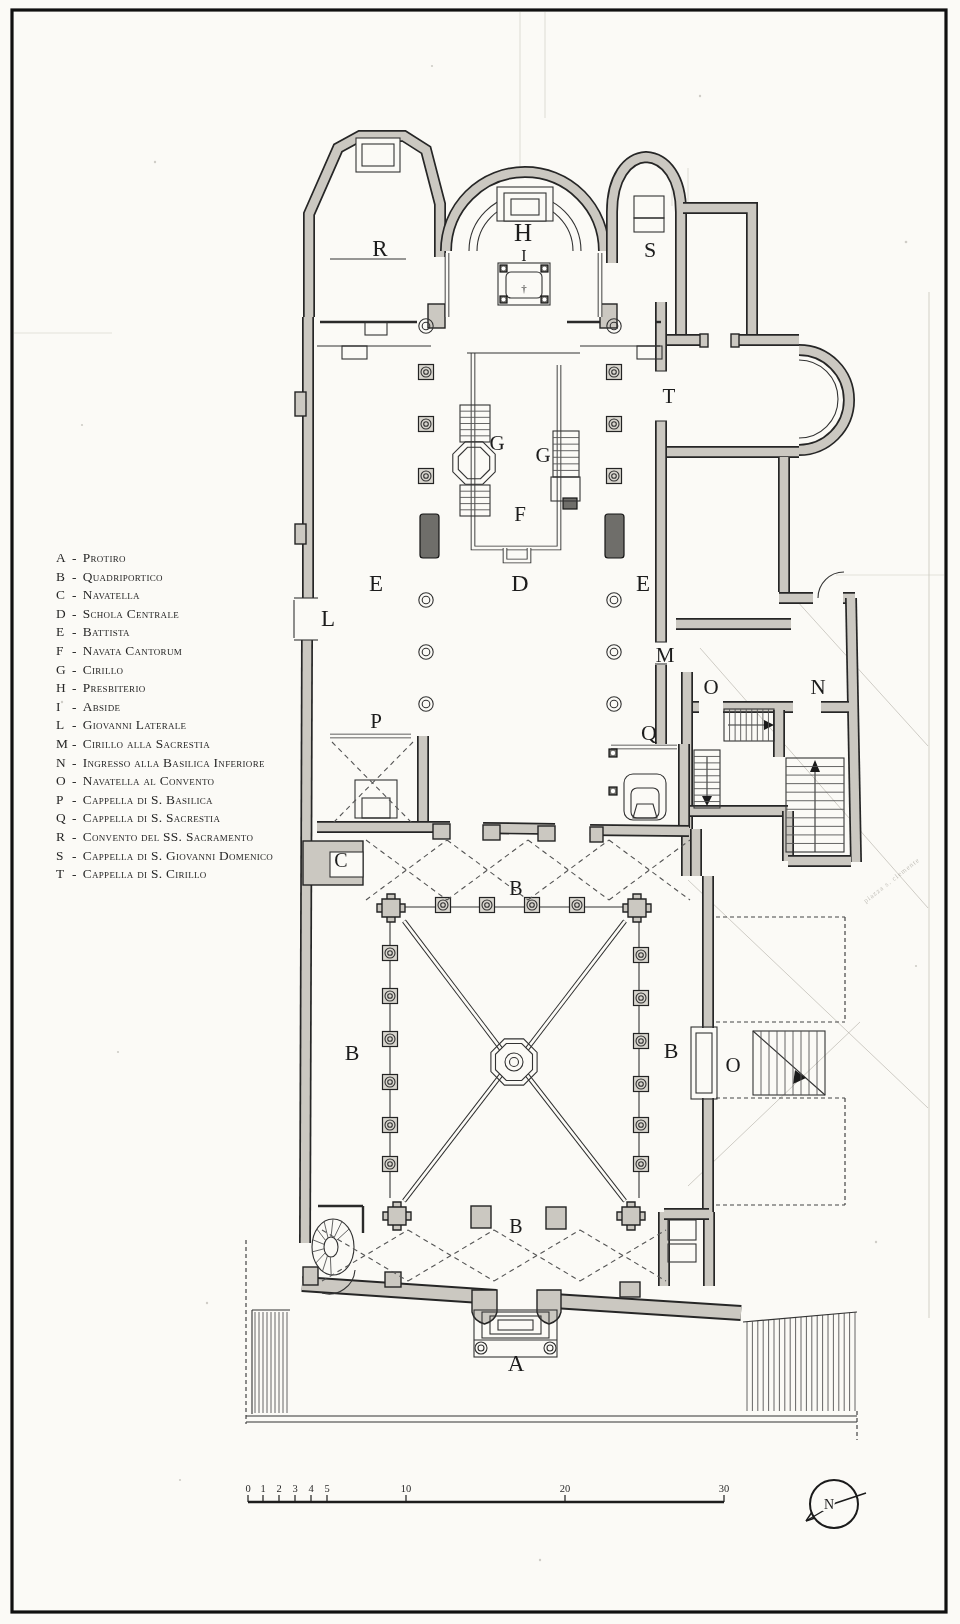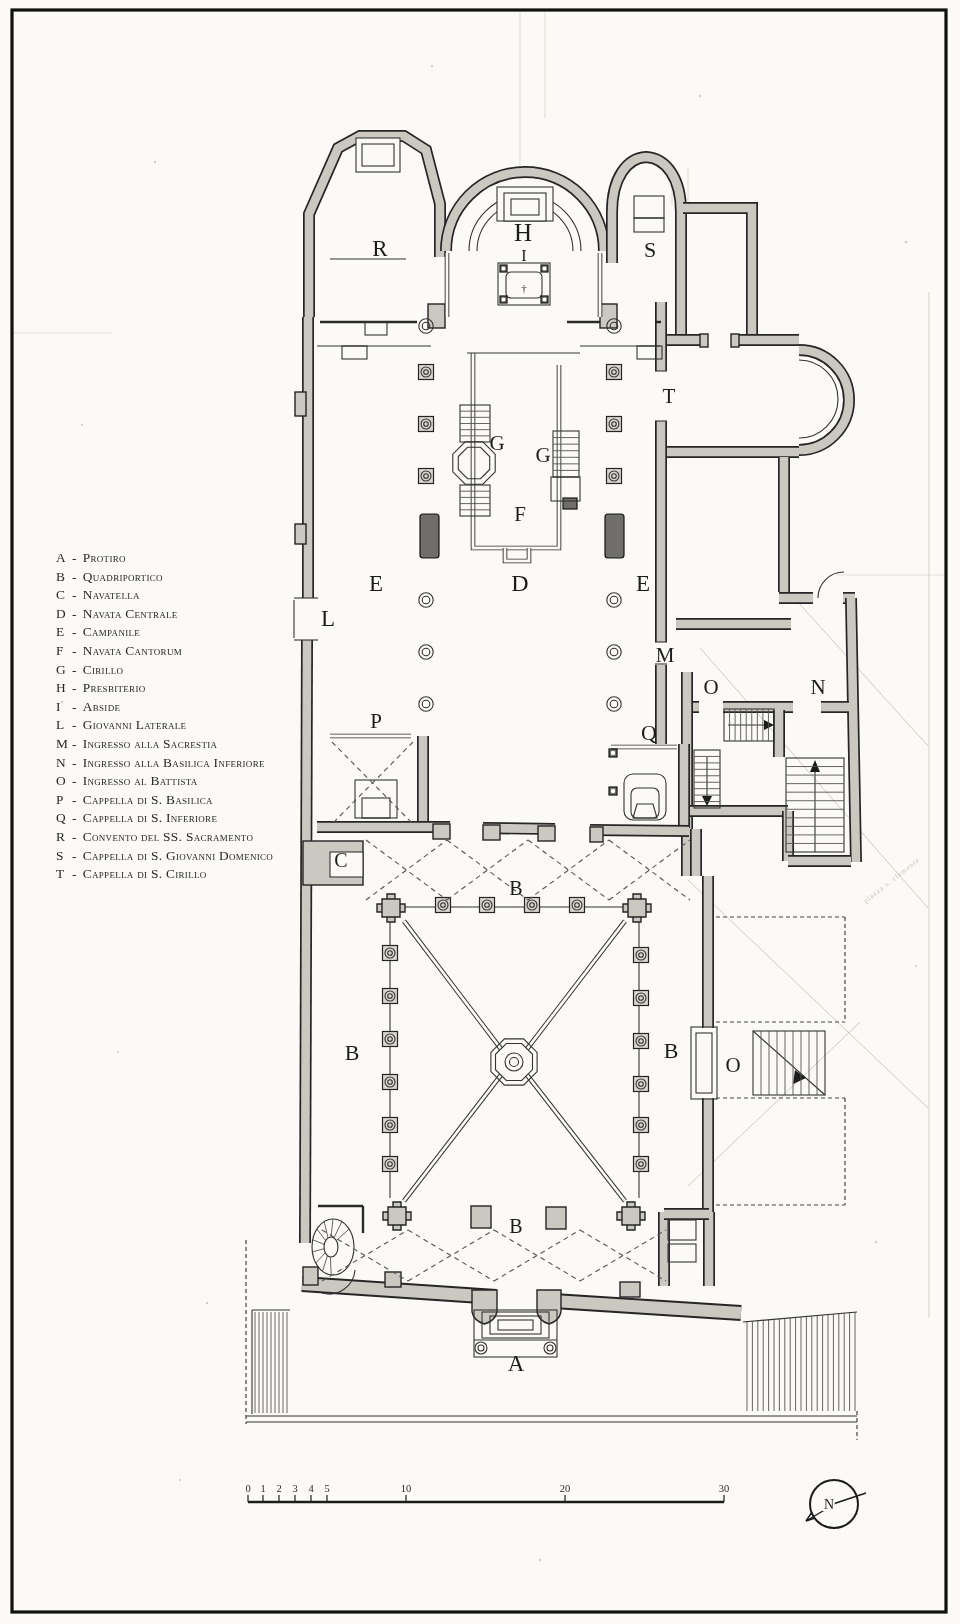--- a/index.html
+++ b/index.html
@@ -600,26 +600,26 @@
         <span class="leg-val">Quadriportico</span>
       </div>
       <div class="leg-row">
         <span class="leg-key">C</span>
         <span class="leg-dash">-</span>
         <span class="leg-val">Navatella</span>
       </div>
       <div class="leg-row">
         <span class="leg-key">D</span>
         <span class="leg-dash">-</span>
-        <span class="leg-val">Navata Centrale</span>
+        <span class="leg-val">Schola Centrale</span>
       </div>
       <div class="leg-row">
         <span class="leg-key">E</span>
         <span class="leg-dash">-</span>
-        <span class="leg-val">Campanile</span>
+        <span class="leg-val">Battista</span>
       </div>
       <div class="leg-row">
         <span class="leg-key">F</span>
         <span class="leg-dash">-</span>
         <span class="leg-val">Navata Cantorum</span>
       </div>
       <div class="leg-row">
         <span class="leg-key">G</span>
         <span class="leg-dash">-</span>
         <span class="leg-val">Cirillo</span>
@@ -635,41 +635,41 @@
         <span class="leg-val">Abside</span>
       </div>
       <div class="leg-row">
         <span class="leg-key">L</span>
         <span class="leg-dash">-</span>
         <span class="leg-val">Giovanni Laterale</span>
       </div>
       <div class="leg-row">
         <span class="leg-key">M</span>
         <span class="leg-dash">-</span>
-        <span class="leg-val">Ingresso alla Sacrestia</span>
+        <span class="leg-val">Cirillo alla Sacrestia</span>
       </div>
       <div class="leg-row">
         <span class="leg-key">N</span>
         <span class="leg-dash">-</span>
         <span class="leg-val">Ingresso alla Basilica Inferiore</span>
       </div>
       <div class="leg-row">
         <span class="leg-key">O</span>
         <span class="leg-dash">-</span>
-        <span class="leg-val">Ingresso al Battista</span>
+        <span class="leg-val">Navatella al Convento</span>
       </div>
       <div class="leg-row">
         <span class="leg-key">P</span>
         <span class="leg-dash">-</span>
         <span class="leg-val">Cappella di S. Basilica</span>
       </div>
       <div class="leg-row">
         <span class="leg-key">Q</span>
         <span class="leg-dash">-</span>
-        <span class="leg-val">Cappella di S. Inferiore</span>
+        <span class="leg-val">Cappella di S. Sacrestia</span>
       </div>
       <div class="leg-row">
         <span class="leg-key">R</span>
         <span class="leg-dash">-</span>
         <span class="leg-val">Convento del SS. Sacramento</span>
       </div>
       <div class="leg-row">
         <span class="leg-key">S</span>
         <span class="leg-dash">-</span>
         <span class="leg-val">Cappella di S. Giovanni Domenico</span>

